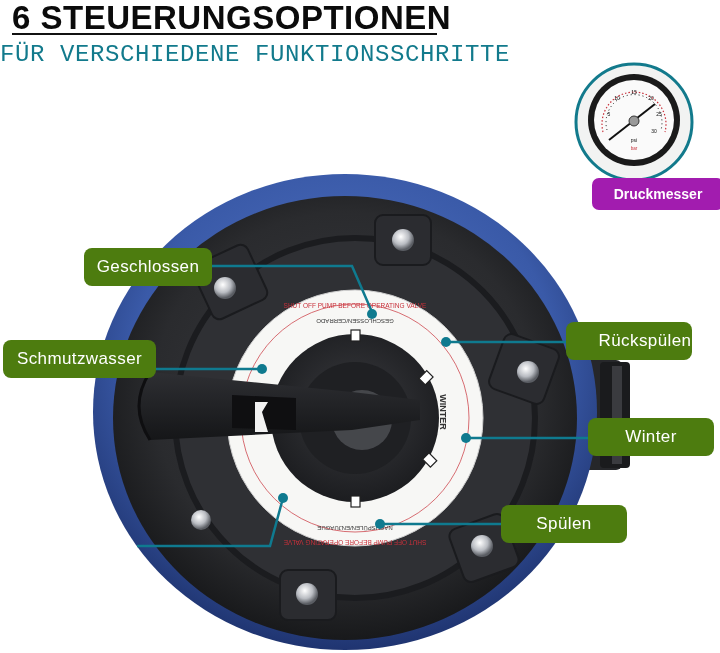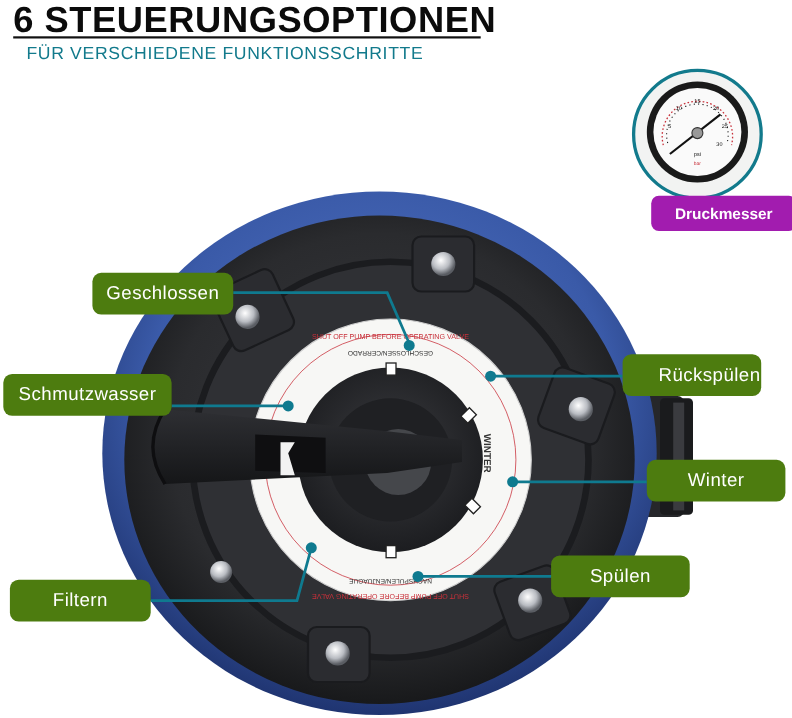--- a/index.html
+++ b/index.html
@@ -1,19 +1,19 @@
 <!DOCTYPE html>
 <html><head>
 <meta charset="utf-8">
 <style>
   html,body{margin:0;padding:0;background:#ffffff;}
   body{width:720px;height:653px;position:relative;overflow:hidden;font-family:"Liberation Sans",sans-serif;}
   .title{position:absolute;left:12px;top:0px;font-size:33px;font-weight:700;color:#0b0b0b;letter-spacing:0.5px;line-height:36px;white-space:nowrap;}
   .title-rule{position:absolute;left:12px;top:33px;width:425px;height:2px;background:#111;}
-  .subtitle{position:absolute;left:24px;top:41px;font-size:16px;font-weight:400;color:#127a8c;letter-spacing:0.6px;white-space:nowrap;}
+  .subtitle{position:absolute;left:0;top:41px;font-size:24px;font-weight:400;color:#127a8c;letter-spacing:0.6px;white-space:nowrap;font-family:Liberation Mono, monospace;}
   .label{position:absolute;background:#4d7c0f;color:#ffffff;border-radius:8px;font-size:17px;display:flex;align-items:center;justify-content:center;letter-spacing:0.4px;box-sizing:border-box;}
   .stage{position:absolute;left:0;top:0;width:720px;height:653px;text-align:center;}
   .gauge-wrap{position:absolute;left:559px;top:60px;width:150px;height:150px;}
   .gauge-label{position:absolute;left:592px;top:178px;width:132px;height:32px;border-radius:7px;background:#a21caf;color:#fff;font-size:14px;font-weight:700;display:flex;align-items:center;justify-content:center;}
 </style>
 </head>
 <body>
 
 <div class="stage">
 
@@ -119,21 +119,20 @@
       <circle cx="380" cy="524" r="5"></circle>
       <circle cx="283" cy="498" r="5"></circle>
     </g>
   </svg>
 
   <div class="label" style="left:84px;top:248px;width:128px;height:38px;">Geschlossen</div>
   <div class="label" style="left:3px;top:340px;width:153px;height:38px;">Schmutzwasser</div>
   <div class="label" style="left:566px;top:322px;width:126px;height:38px;padding-left:32px;">Rückspülen</div>
   <div class="label" style="left:588px;top:418px;width:126px;height:38px;">Winter</div>
   <div class="label" style="left:501px;top:505px;width:126px;height:38px;">Spülen</div>
-  <div class="label" style="left:9px;top:527px;width:128px;height:38px;">Filtern</div>
 
   <div class="gauge-wrap">
     <svg width="150" height="150" viewBox="0 0 150 150">
       <circle cx="75" cy="62" r="58" fill="#f2f3f2" stroke="#127a8c" stroke-width="3"></circle>
       <circle cx="75" cy="60" r="46" fill="#1a1a1a"></circle>
       <circle cx="75" cy="60" r="40" fill="#fafafa"></circle>
       <path d="M44 72 A32 32 0 1 1 106 72" fill="none" stroke="#c8303a" stroke-width="1.2" stroke-dasharray="1.5 2"></path>
       <path d="M48 70 A28 28 0 1 1 102 70" fill="none" stroke="#111" stroke-width="1" stroke-dasharray="1 3"></path>
       <text x="75" y="34" font-size="5" text-anchor="middle" fill="#111" font-family="Liberation Sans, sans-serif">15</text>
       <text x="58" y="40" font-size="5" text-anchor="middle" fill="#111" font-family="Liberation Sans, sans-serif">10</text>

